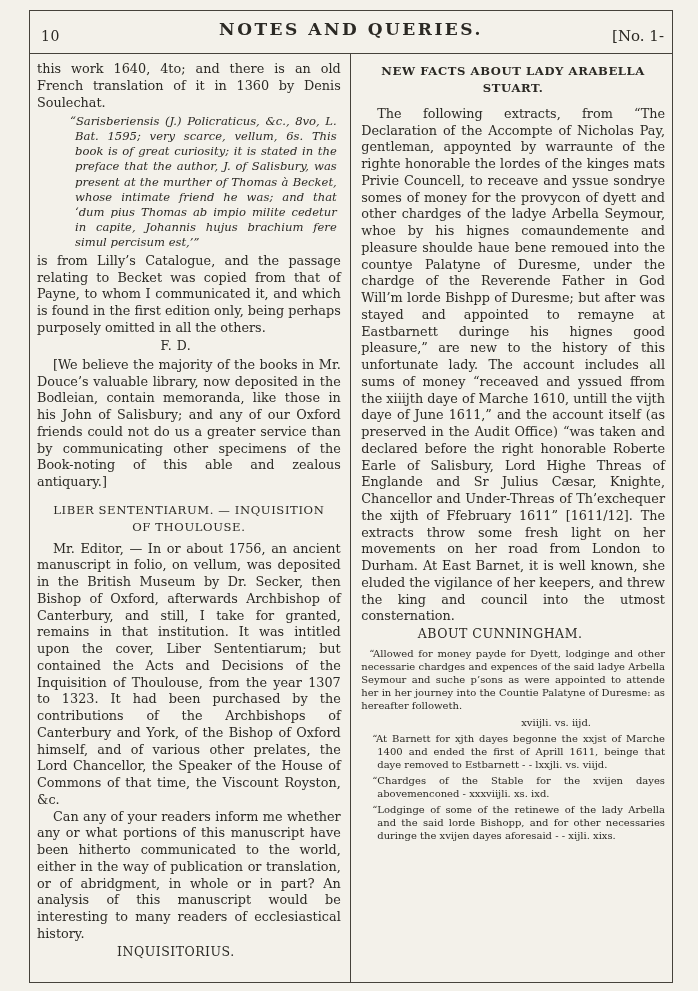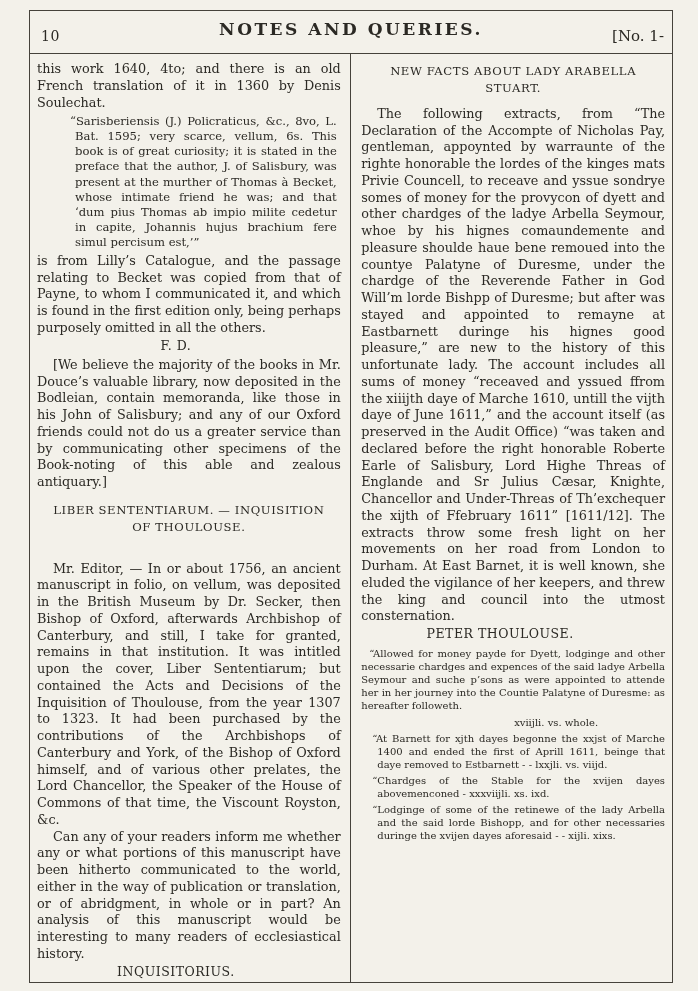--- a/index.html
+++ b/index.html
@@ -59,41 +59,42 @@
     box-sizing:border-box;
   }
   .col-left{padding:7px 9px 4px 7px;}
   .col-right{padding:7px 7px 4px 10px;}
   .divider{width:1.5px;background:var(--rule);}
   p{margin:0;}
   .indent{text-indent:16px;}
   .noindent{text-indent:0;}
   .quote{
     margin:3px 4px 3px 38px;
+    font-style:italic;
     font-size:11.6px;
     line-height:1.3;
     text-indent:-5px;
     text-align:justify;
   }
   .signature{
     text-align:center;
     padding-right:26px;
     margin:1px 0 3px;
     font-size:12.5px;
     letter-spacing:.5px;
   }
   .heading{
     font-weight:400;
     font-size:11.6px;
     letter-spacing:.6px;
     text-align:center;
     line-height:1.5;
-    margin:11px 6px 24px;
+    margin:11px 6px 4px;
   }
-  .col-right .heading{margin:2px 4px 8px;}
+  .col-right .heading{margin:2px 4px 8px;font-weight:bold;}
   .extract{
     font-size:10px;
     line-height:1.3;
     margin-top:5px;
   }
   .extract-intro{
     text-indent:8px;
     margin:0 0 4px;
   }
   .extract-item{margin:0 0 3px 16px;}
@@ -128,27 +129,27 @@
         <p class="indent">Mr. Editor, — In or about 1756, an ancient manuscript in folio, on vellum, was deposited in the British Museum by Dr. Secker, then Bishop of Oxford, afterwards Archbishop of Canterbury, and still, I take for granted, remains in that institution. It was intitled upon the cover, Liber Sententiarum; but contained the Acts and Decisions of the Inquisition of Thoulouse, from the year 1307 to 1323. It had been purchased by the contributions of the Archbishops of Canterbury and York, of the Bishop of Oxford himself, and of various other prelates, the Lord Chancellor, the Speaker of the House of Commons of that time, the Viscount Royston, &amp;c.</p>
         <p class="indent">Can any of your readers inform me whether any or what portions of this manuscript have been hitherto communicated to the world, either in the way of publication or translation, or of abridgment, in whole or in part?  An analysis of this manuscript would be interesting to many readers of ecclesiastical history.</p>
         <p class="signature">INQUISITORIUS.</p>
       </section>
 
       <div class="divider"></div>
 
       <section class="col col-right">
         <h2 class="heading">NEW FACTS ABOUT LADY ARABELLA STUART.</h2>
         <p class="indent">The following extracts, from “The Declaration of the Accompte of Nicholas Pay, gentleman, appoynted by warraunte of the righte honorable the lordes of the kinges mats Privie Councell, to receave and yssue sondrye somes of money for the provycon of dyett and other chardges of the ladye Arbella Seymour, whoe by his hignes comaundemente and pleasure shoulde haue bene remoued into the countye Palatyne of Duresme, under the chardge of the Reverende Father in God Will’m lorde Bishpp of Duresme; but after was stayed and appointed to remayne at Eastbarnett duringe his hignes good pleasure,” are new to the history of this unfortunate lady.  The account includes all sums of money “receaved and yssued ffrom the xiiijth daye of Marche 1610, untill the vijth daye of June 1611,” and the account itself (as preserved in the Audit Office) “was taken and declared before the right honorable Roberte Earle of Salisbury, Lord Highe Threas of Englande and Sr Julius Cæsar, Knighte, Chancellor and Under-Threas of Th’exchequer the xijth of Ffebruary 1611” [1611/12].  The extracts throw some fresh light on her movements on her road from London to Durham.  At East Barnet, it is well known, she eluded the vigilance of her keepers, and threw the king and council into the utmost consternation.</p>
-        <p class="signature">PETER THOULOUSE.</p>
+        <p class="signature">ABOUT CUNNINGHAM.</p>
 
         <div class="extract">
           <p class="extract-intro">“Allowed for money payde for Dyett, lodginge and other necessarie chardges and expences of the said ladye Arbella Seymour and suche p’sons as were appointed to attende her in her journey into the Countie Palatyne of Duresme: as hereafter followeth.</p>
 
           <div class="extract-item">
-            <p class="extract-amount">xviijli. vs. whole.</p>
+            <p class="extract-amount">xviijli. vs. iijd.</p>
           </div>
 
           <div class="extract-item">
             <p class="extract-text">“At Barnett for xjth dayes begonne the xxjst of Marche 1400 and ended the first of Aprill 1611, beinge that daye removed to Estbarnett  -   -  lxxjli. vs. viijd.</p>
           </div>
 
           <div class="extract-item">
             <p class="extract-text">“Chardges of the Stable for the xvijen dayes abovemenconed   -   xxxviijli. xs. ixd.</p>
           </div>
 

